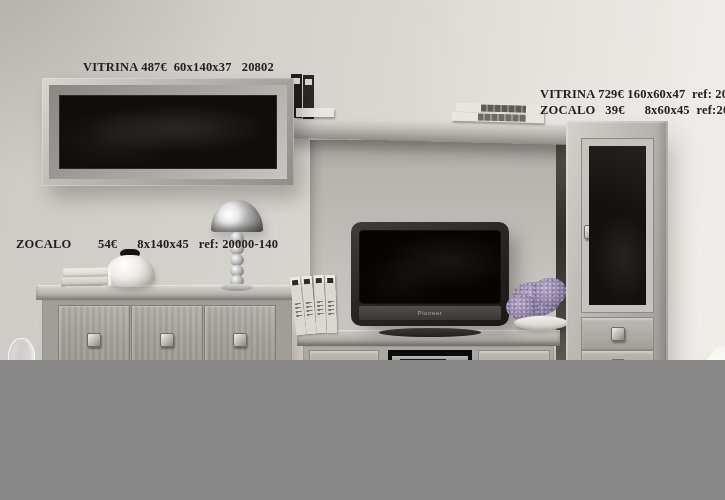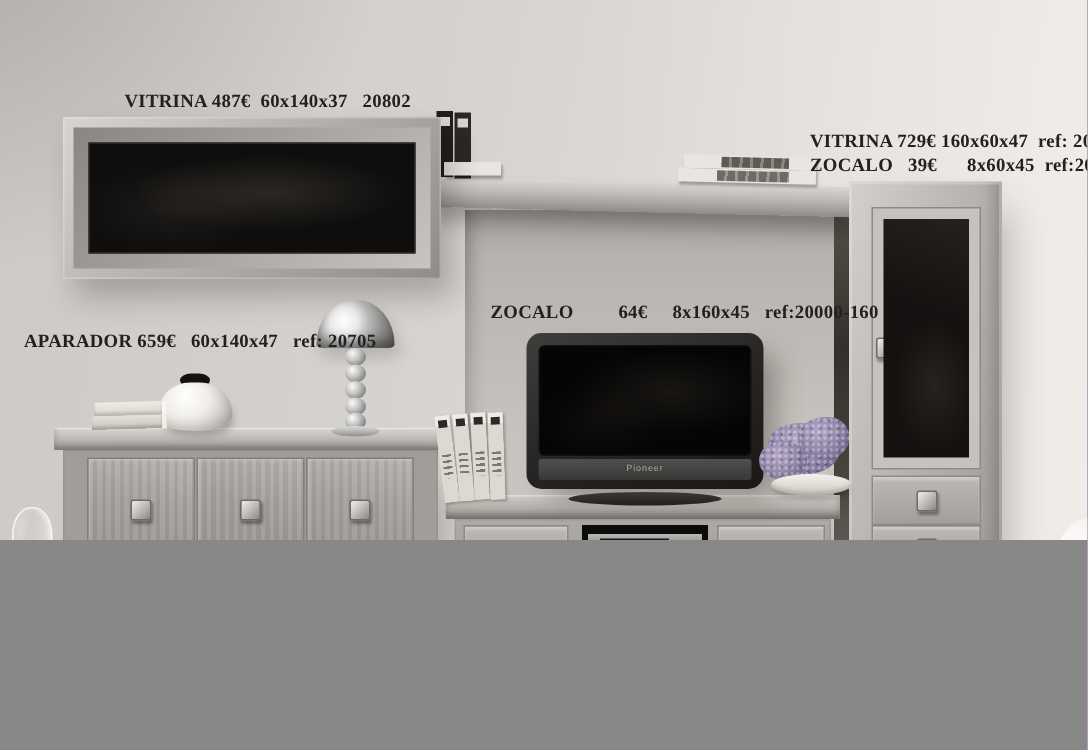--- a/index.html
+++ b/index.html
@@ -369,15 +369,14 @@
   </div>
   <div class="abs glass" style="left:31px;top:390px;width:28px;height:68px;">
     <div class="abs bowl" style="left:2px;top:0;width:23px;height:34px;"></div>
     <div class="abs stem" style="left:12px;top:33px;height:28px;"></div>
     <div class="abs foot" style="left:4px;top:59px;width:20px;height:6px;"></div>
   </div>
 
   <div class="lbl" style="left:83px;top:59px;">VITRINA 487€  60x140x37   20802</div>
   <div class="lbl" style="left:540px;top:86px;">VITRINA 729€ 160x60x47  ref: 20231</div>
   <div class="lbl" style="left:540px;top:102px;">ZOCALO   39€      8x60x45  ref:20000-60</div>
-  <div class="lbl" style="left:16px;top:219px;">APARADOR 659€   60x140x47   ref: 20705</div>
-  <div class="lbl" style="left:327px;top:200px;">ZOCALO         64€     8x160x45   ref:20000-160</div>
+  <div class="lbl" style="left:16px;top:236px;">ZOCALO        54€      8x140x45   ref: 20000-140</div>
 </div>
 
 </body></html>

